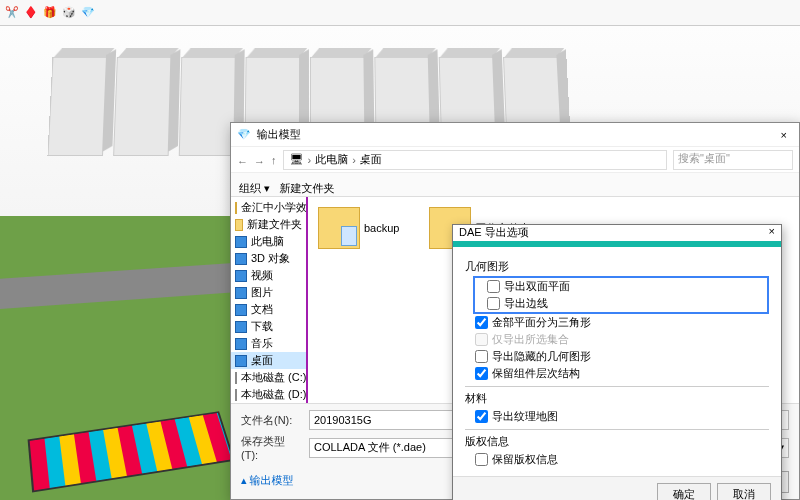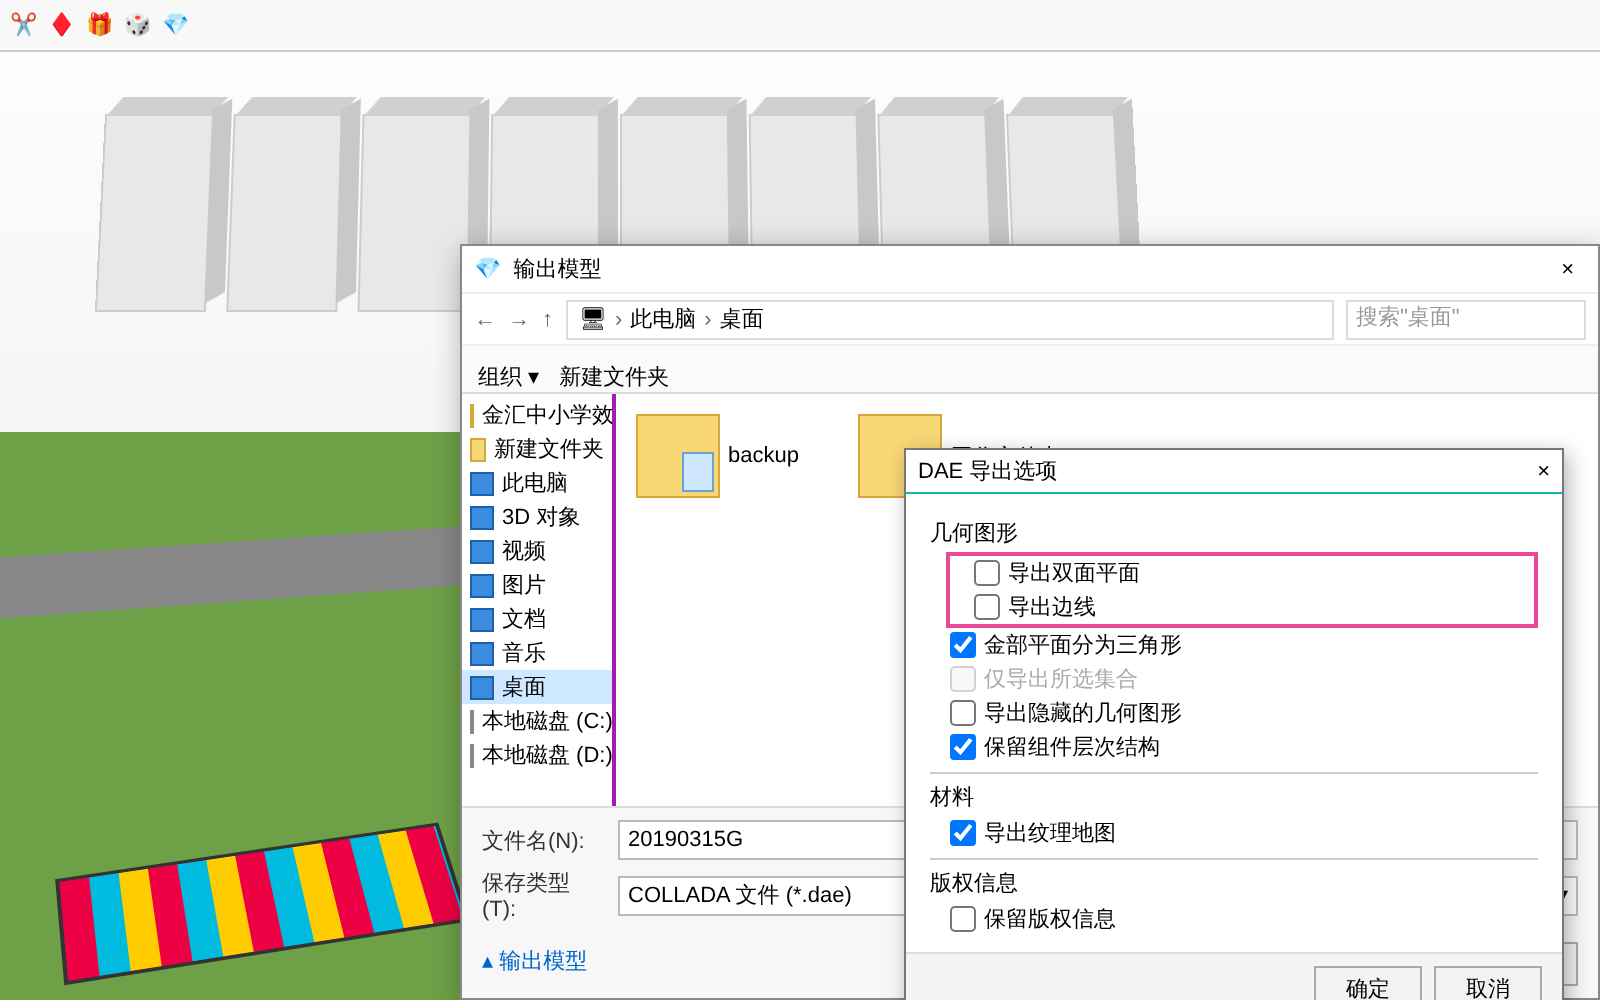--- a/index.html
+++ b/index.html
@@ -34,28 +34,28 @@
 .file-ico{width:42px;height:42px;background:#f8d775;border:1px solid #d6a93a;position:relative}
 .file-ico::after{content:"";position:absolute;bottom:2px;right:2px;width:14px;height:18px;background:#cfe6ff;border:1px solid #6aa3d6}
 .dlg-foot{border-top:1px solid #ddd;padding:6px 10px;background:#f7f7f7}
 .foot-row{display:flex;align-items:center;gap:8px;margin-bottom:4px}
 .foot-row label{width:60px;color:#333}
 .foot-row .field{flex:1;height:20px;border:1px solid #bbb;background:#fff;padding:0 4px;display:flex;align-items:center}
 .foot-btns{display:flex;justify-content:flex-end;gap:8px;margin-top:4px}
 .btn{min-width:54px;height:22px;border:1px solid #aaa;background:#f2f2f2;cursor:pointer;display:flex;align-items:center;justify-content:center}
 .hide-folders{color:#06c;cursor:pointer}
 .sub-dialog{position:absolute;top:224px;left:452px;width:330px;background:#fff;border:1px solid #777;box-shadow:2px 3px 10px rgba(0,0,0,.3)}
-.sub-title{height:22px;display:flex;align-items:center;padding:0 6px;border-bottom:1px solid #14b8a6}
+.sub-title{height:22px;display:flex;padding:0 6px;border-bottom:6px solid #14b8a6}
 .sub-title .x{margin-left:auto;cursor:pointer}
 .sub-body{padding:8px 12px}
 .grp-label{font-weight:normal;margin:4px 0 2px}
 .opt{display:flex;align-items:center;gap:4px;padding:1px 0 1px 10px}
 .opt input{margin:0}
 .opt.disabled{color:#aaa}
-.highlight{border:2px solid #ec4899;padding:0 2px;margin-left:8px}
+.highlight{border:2px solid #3b82f6;padding:0 2px;margin-left:8px}
 .sub-foot{display:flex;justify-content:flex-end;gap:6px;padding:6px 10px;background:#f4f4f4;border-top:1px solid #ddd}
 hr.sep{border:none;border-top:1px solid #ccc;margin:4px 0}
 .arrow{color:#666}
 </style>
 </head>
 <body>
 
 <div class="toolbar">
   <span class="tb-icon">✂️</span>
   <span class="tb-icon">♦️</span>
@@ -128,20 +128,24 @@
         <div class="tree-item">
           <span class="ti-ico pc-ico"></span>
           <span>图片</span>
         </div>
         <div class="tree-item">
           <span class="ti-ico pc-ico"></span>
           <span>文档</span>
         </div>
         <div class="tree-item">
           <span class="ti-ico pc-ico"></span>
+          <span>下载</span>
+        </div>
+        <div class="tree-item">
+          <span class="ti-ico pc-ico"></span>
           <span>音乐</span>
         </div>
         <div class="tree-item sel">
           <span class="ti-ico pc-ico"></span>
           <span>桌面</span>
         </div>
         <div class="tree-item">
           <span class="ti-ico drive-ico"></span>
           <span>本地磁盘 (C:)</span>
         </div>

